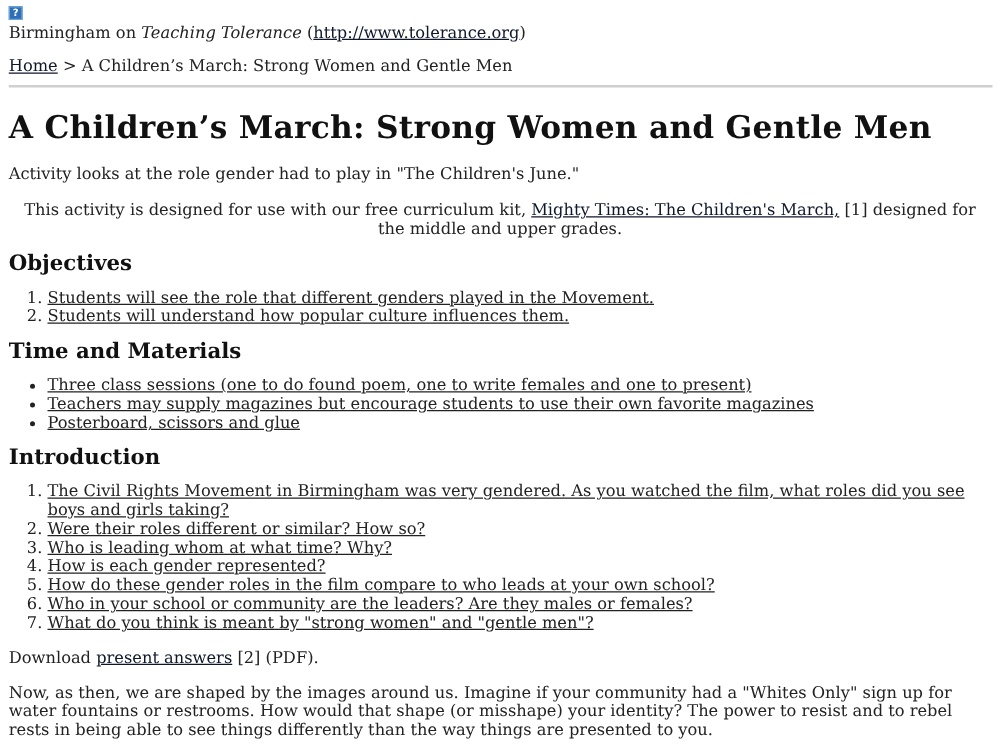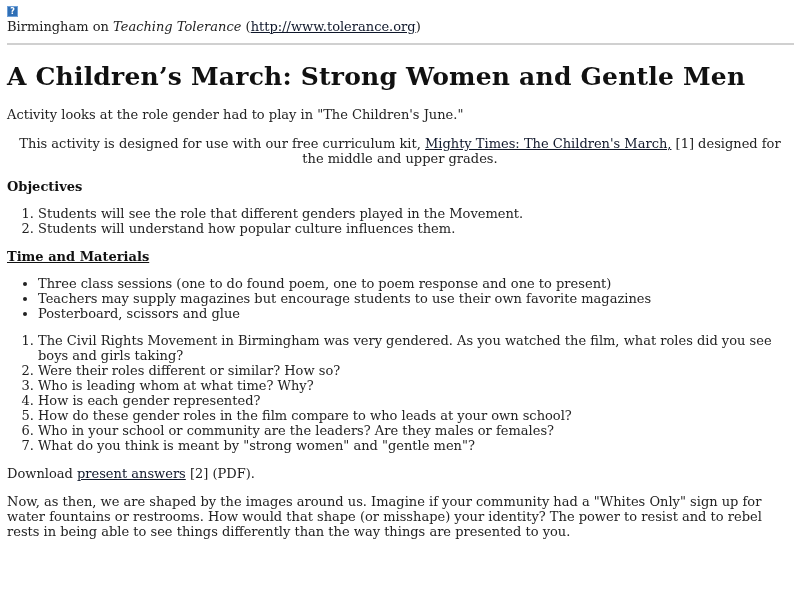--- a/index.html
+++ b/index.html
@@ -70,32 +70,33 @@
     }
     .summary {
       margin-top: 15px;
     }
     .intro-para {
       margin-top: 14px;
       text-align: center;
     }
     h3 {
       font-family: "DejaVu Serif", serif;
-      font-size: 13px;
+      font-size: 17px;
       font-weight: bold;
       color: #111111;
       margin: 0;
       line-height: 15px;
     }
     .h-objectives { margin-top: 13px; }
-    .h-time { margin-top: 13px; text-decoration: underline; }
+    .h-time { margin-top: 13px; }
     .h-intro { margin-top: 13px; }
     ol, ul {
       margin: 12px 0 0 0;
       padding-left: 31px;
+      text-decoration: underline;
     }
     li {
       margin: 0;
     }
     ul li { list-style-type: disc; }
     .download {
       margin-top: 13px;
     }
     .closing {
       margin-top: 13px;
@@ -108,44 +109,48 @@
 <div class="page">
 
   <div class="icon-row">
     <span class="help-icon">?</span>
   </div>
 
   <div class="published">
     <span>Birmingham on </span><em>Teaching Tolerance</em><span> (</span><a href="#">http://www.tolerance.org</a><span>)</span>
   </div>
 
+  <div class="breadcrumb">
+    <a href="#">Home</a><span> &gt; </span><span>A Children’s March: Strong Women and Gentle Men</span>
+  </div>
 
   <div class="rule"></div>
 
   <h1>A Children’s March: Strong Women and Gentle Men</h1>
 
   <p class="summary">Activity looks at the role gender had to play in "The Children's June."</p>
 
   <p class="intro-para">
     <span>This activity is designed for use with our free curriculum kit, </span><a href="#">Mighty Times: The Children's March,</a><span> [1] designed for the middle and upper grades.</span>
   </p>
 
   <h3 class="h-objectives">Objectives</h3>
   <ol>
     <li>Students will see the role that different genders played in the Movement.</li>
     <li>Students will understand how popular culture influences them.</li>
   </ol>
 
   <h3 class="h-time">Time and Materials</h3>
   <ul>
-    <li>Three class sessions (one to do found poem, one to poem response and one to present)</li>
+    <li>Three class sessions (one to do found poem, one to write females and one to present)</li>
     <li>Teachers may supply magazines but encourage students to use their own favorite magazines</li>
     <li>Posterboard, scissors and glue</li>
   </ul>
 
+  <h3 class="h-intro">Introduction</h3>
   <ol>
     <li>The Civil Rights Movement in Birmingham was very gendered. As you watched the film, what roles did you see boys and girls taking?</li>
     <li>Were their roles different or similar? How so?</li>
     <li>Who is leading whom at what time? Why?</li>
     <li>How is each gender represented?</li>
     <li>How do these gender roles in the film compare to who leads at your own school?</li>
     <li>Who in your school or community are the leaders? Are they males or females?</li>
     <li>What do you think is meant by "strong women" and "gentle men"?</li>
   </ol>
 

